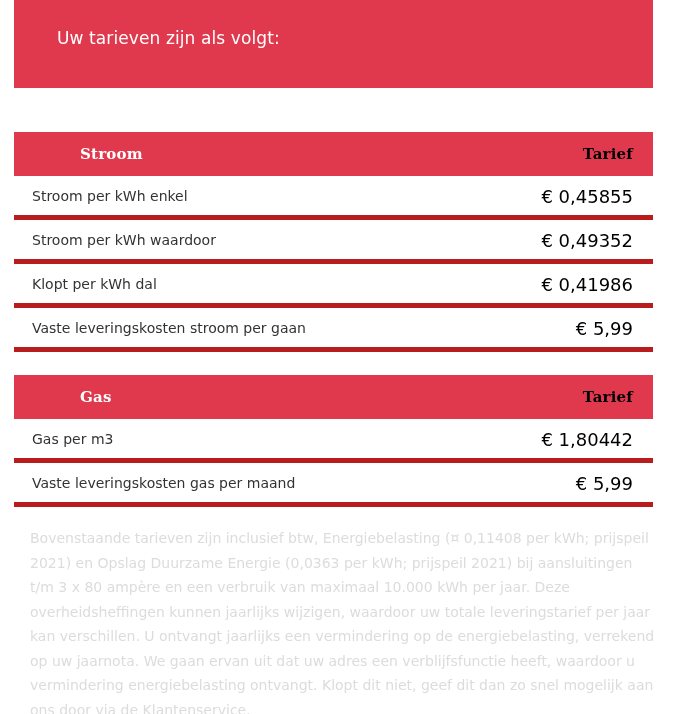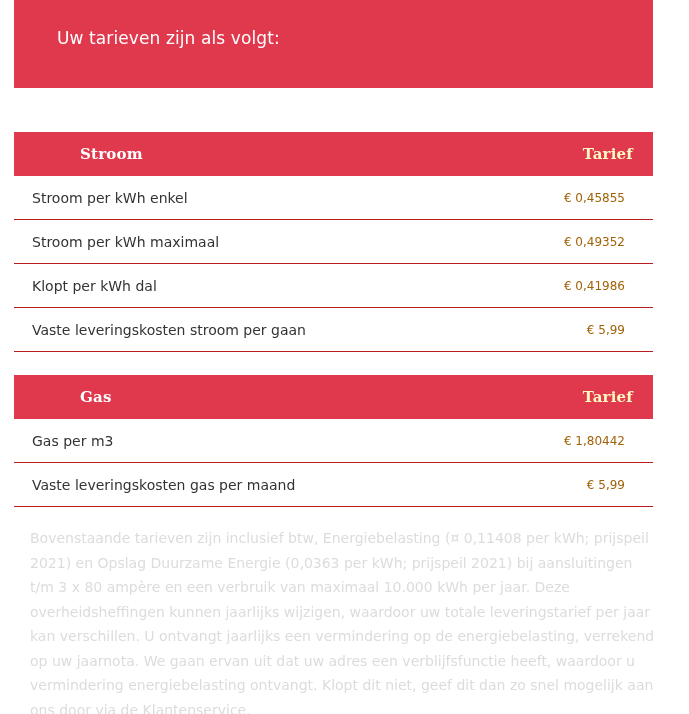--- a/index.html
+++ b/index.html
@@ -72,49 +72,49 @@
     margin-left: 48px;
   }
   .thead .th-right {
     position: absolute;
     right: 20px;
     top: 50%;
     transform: translateY(-50%);
     font-family: "DejaVu Serif", "Liberation Serif", serif;
     font-weight: bold;
     font-size: 15px;
-    color: #fef9c3;
+    color: #000000;
     letter-spacing: 0.2px;
   }
 
   .tbody {
     background: #ffffff;
   }
   .trow {
     position: relative;
     height: 44px;
-    border-bottom: 1px solid #b91c1c;
+    border-bottom: 5px solid #b91c1c;
     box-sizing: border-box;
   }
   .trow .cell-label {
     position: absolute;
     left: 18px;
     top: 50%;
     transform: translateY(-50%);
     font-size: 14px;
     color: #333333;
     white-space: nowrap;
   }
   .trow .cell-value {
     position: absolute;
-    right: 28px;
+    right: 20px;
     top: 50%;
     transform: translateY(-50%);
-    font-size: 12px;
-    color: #a16207;
+    font-size: 18px;
+    color: #000000;
     white-space: nowrap;
   }
 
   
   .footnote {
     position: absolute;
     left: 30px;
     top: 526px;
     width: 625px;
     font-size: 14px;
@@ -135,21 +135,21 @@
     <div class="thead">
       <div class="th-left">Stroom</div>
       <div class="th-right">Tarief</div>
     </div>
     <div class="tbody">
       <div class="trow">
         <div class="cell-label">Stroom per kWh enkel</div>
         <div class="cell-value">€ 0,45855</div>
       </div>
       <div class="trow">
-        <div class="cell-label">Stroom per kWh maximaal</div>
+        <div class="cell-label">Stroom per kWh waardoor</div>
         <div class="cell-value">€ 0,49352</div>
       </div>
       <div class="trow">
         <div class="cell-label">Klopt per kWh dal</div>
         <div class="cell-value">€ 0,41986</div>
       </div>
       <div class="trow">
         <div class="cell-label">Vaste leveringskosten stroom per gaan</div>
         <div class="cell-value">€ 5,99</div>
       </div>

